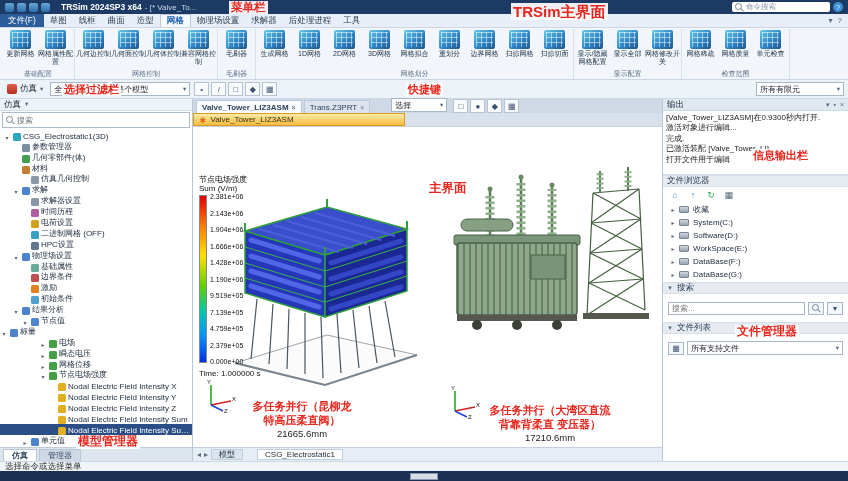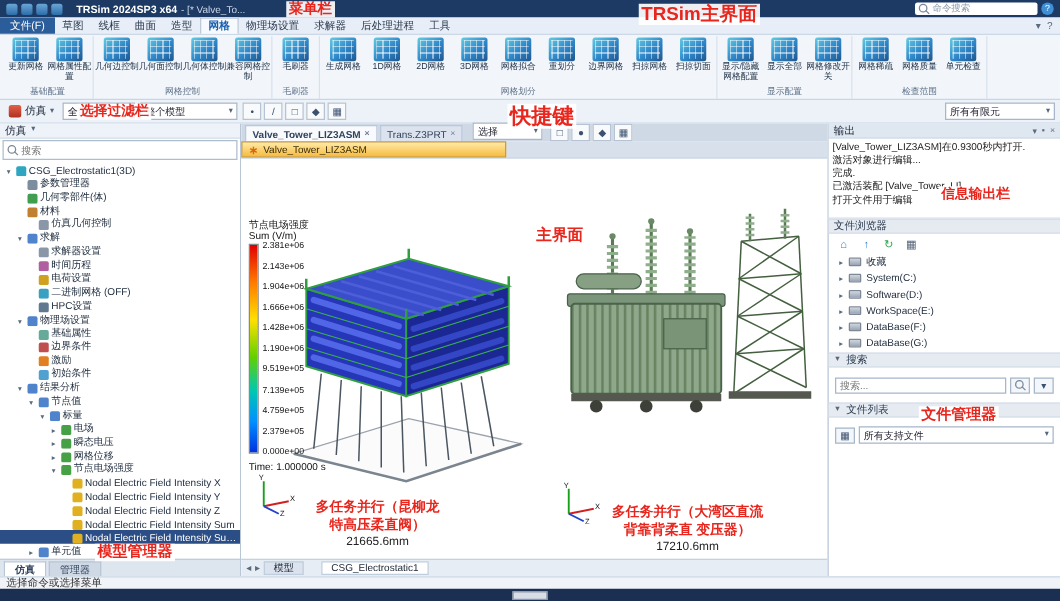--- a/index.html
+++ b/index.html
@@ -125,21 +125,21 @@
 
 #statusbar{left:0;top:461px;width:848px;height:10px;background:#f0f3f8;border-top:1px solid #ccd8e6;display:flex;align-items:center;padding:0 5px;font-size:8.5px;color:#333}
 #taskbar{left:0;top:471px;width:848px;height:10px;background:#1b2f52;display:flex;align-items:center;justify-content:center}
 #taskbar-item{width:28px;height:7px;background:#d9dee6;border:1px solid #8a97a8}
 
 
 .ann{position:absolute;z-index:60;color:#e8261d;font-weight:bold;background:rgba(255,255,255,.92);padding:0 2px;line-height:1.15;white-space:nowrap;pointer-events:none}
 #ann-menubar{left:229px;top:1px;font-size:11.5px}
 #ann-main{left:511px;top:3px;font-size:15px}
 #ann-filter{left:62px;top:83px;font-size:11px}
-#ann-shortcut{left:406px;top:83px;font-size:17px}
+#ann-shortcut{left:406px;top:83px;font-size:11px}
 #ann-viewport{left:427px;top:181px;font-size:12.5px}
 #ann-output{left:751px;top:149px;font-size:11px}
 #ann-filemgr{left:735px;top:325px;font-size:12px}
 #ann-modelmgr{left:76px;top:435px;font-size:12px}
 </style>
 </head>
 <body>
 
 <div id="app">
 
@@ -422,21 +422,21 @@
         <div class="trow" style="padding-left: 12px;">
           <span class="exp">▾</span>
           <span class="ticon ic-folder"></span>
           <span class="tlabel">结果分析</span>
         </div>
         <div class="trow" style="padding-left: 21px;">
           <span class="exp">▾</span>
           <span class="ticon ic-folder"></span>
           <span class="tlabel">节点值</span>
         </div>
-        <div class="trow" style="padding-left: 30px;">
+        <div class="trow" style="">
           <span class="exp">▾</span>
           <span class="ticon ic-folder"></span>
           <span class="tlabel">标量</span>
         </div>
         <div class="trow" style="padding-left: 39px;">
           <span class="exp">▸</span>
           <span class="ticon ic-result"></span>
           <span class="tlabel">电场</span>
         </div>
         <div class="trow" style="padding-left: 39px;">
@@ -496,21 +496,21 @@
       <div id="doc-tabs-list">
           <div class="dtab active">
             <span>Valve_Tower_LIZ3ASM</span>
             <span class="x">×</span>
           </div>
           <div class="dtab">
             <span>Trans.Z3PRT</span>
             <span class="x">×</span>
           </div>
         </div>
-      <div class="combo" style="width:56px;margin-left:5px;margin-bottom:1px">
+      <div class="combo" style="width:56px;margin-left:18px;margin-bottom:1px">
         <span>选择</span>
         <span class="sp"></span>
         <span class="caret">▾</span>
       </div>
       <div id="doc-tools">
           <div class="fi">□</div>
           <div class="fi">●</div>
           <div class="fi">◆</div>
           <div class="fi">▦</div>
         </div>

